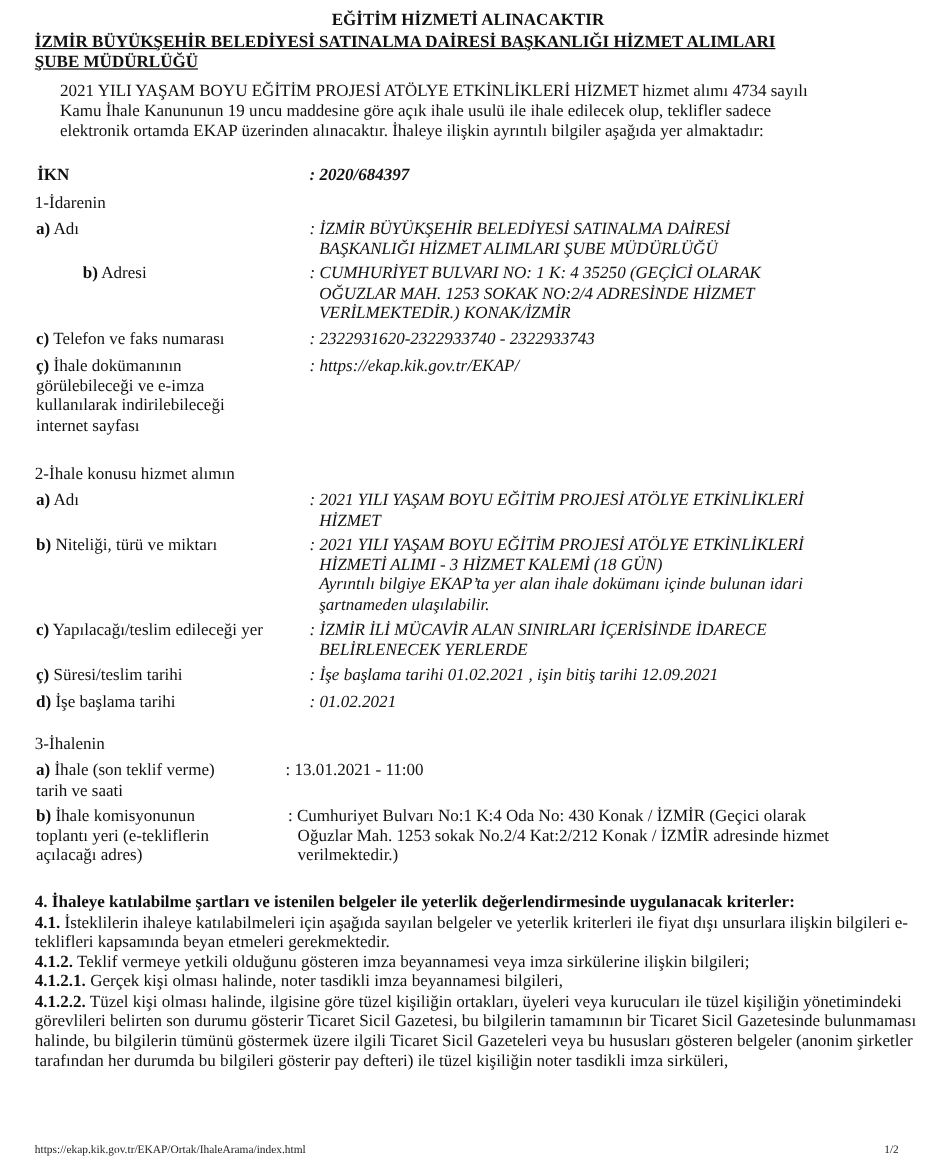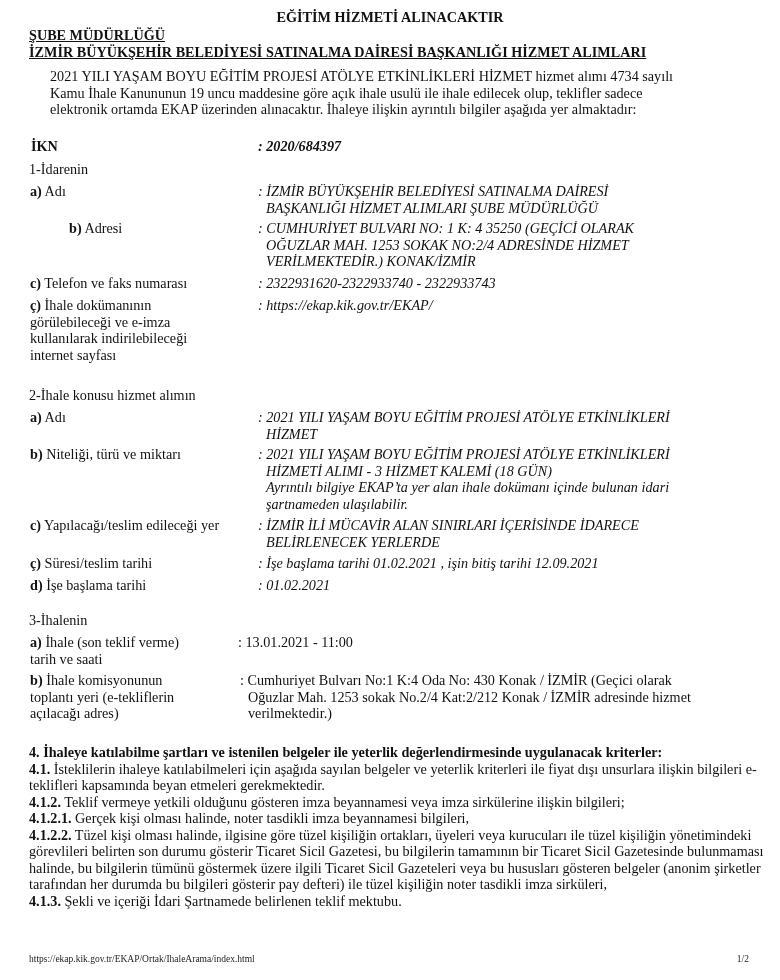--- a/index.html
+++ b/index.html
@@ -30,22 +30,22 @@
   }
   .footer .pg { position: absolute; right: 0; top: 0; }
 </style>
 </head>
 <body>
 
 <div class="page">
 
   <div class="title">EĞİTİM HİZMETİ ALINACAKTIR</div>
   <div class="subtitle">
+    <div>İZMİR BÜYÜKŞEHİR BELEDİYESİ SATINALMA DAİRESİ BAŞKANLIĞI HİZMET ALIMLARI</div>
     <div>ŞUBE MÜDÜRLÜĞÜ</div>
-    <div>İZMİR BÜYÜKŞEHİR BELEDİYESİ SATINALMA DAİRESİ BAŞKANLIĞI HİZMET ALIMLARI</div>
   </div>
 
   <div class="intro">
     <div>2021 YILI YAŞAM BOYU EĞİTİM PROJESİ ATÖLYE ETKİNLİKLERİ HİZMET hizmet alımı 4734 sayılı</div>
     <div>Kamu İhale Kanununun 19 uncu maddesine göre açık ihale usulü ile ihale edilecek olup, teklifler sadece</div>
     <div>elektronik ortamda EKAP üzerinden alınacaktır.  İhaleye ilişkin ayrıntılı bilgiler aşağıda yer almaktadır:</div>
   </div>
 
   <div class="lbl b" style="top:138px; left:31px;">İKN</div>
   <div class="val b" style="top:138px;">: 2020/684397</div>
@@ -122,21 +122,20 @@
     <span class="ind">Oğuzlar Mah. 1253 sokak No.2/4 Kat:2/212 Konak / İZMİR adresinde hizmet</span>
     <span class="ind">verilmektedir.)</span>
   </div>
 
   <div class="sec4">
     <div class="b">4. İhaleye katılabilme şartları ve istenilen belgeler ile yeterlik değerlendirmesinde uygulanacak kriterler:</div>
     <div><span class="b">4.1.</span><span> İsteklilerin ihaleye katılabilmeleri için aşağıda sayılan belgeler ve yeterlik kriterleri ile fiyat dışı unsurlara ilişkin bilgileri e-teklifleri kapsamında beyan etmeleri gerekmektedir.</span></div>
     <div><span class="b">4.1.2.</span><span> Teklif vermeye yetkili olduğunu gösteren imza beyannamesi veya imza sirkülerine ilişkin bilgileri;</span></div>
     <div><span class="b">4.1.2.1.</span><span> Gerçek kişi olması halinde, noter tasdikli imza beyannamesi bilgileri,</span></div>
     <div><span class="b">4.1.2.2.</span><span> Tüzel kişi olması halinde, ilgisine göre tüzel kişiliğin ortakları, üyeleri veya kurucuları ile tüzel kişiliğin yönetimindeki görevlileri belirten son durumu gösterir Ticaret Sicil Gazetesi, bu bilgilerin tamamının bir Ticaret Sicil Gazetesinde bulunmaması halinde, bu bilgilerin tümünü göstermek üzere ilgili Ticaret Sicil Gazeteleri veya bu hususları gösteren belgeler (anonim şirketler tarafından her durumda bu bilgileri gösterir pay defteri) ile tüzel kişiliğin noter tasdikli imza sirküleri,</span></div>
-    <div><span class="b">4.1.3.</span><span> Şekli ve içeriği İdari Şartnamede belirlenen teklif mektubu.</span></div>
   </div>
 
   <div class="footer">
     <span>https://ekap.kik.gov.tr/EKAP/Ortak/IhaleArama/index.html</span>
     <span class="pg">1/2</span>
   </div>
 
 </div>
 
 </body></html>

